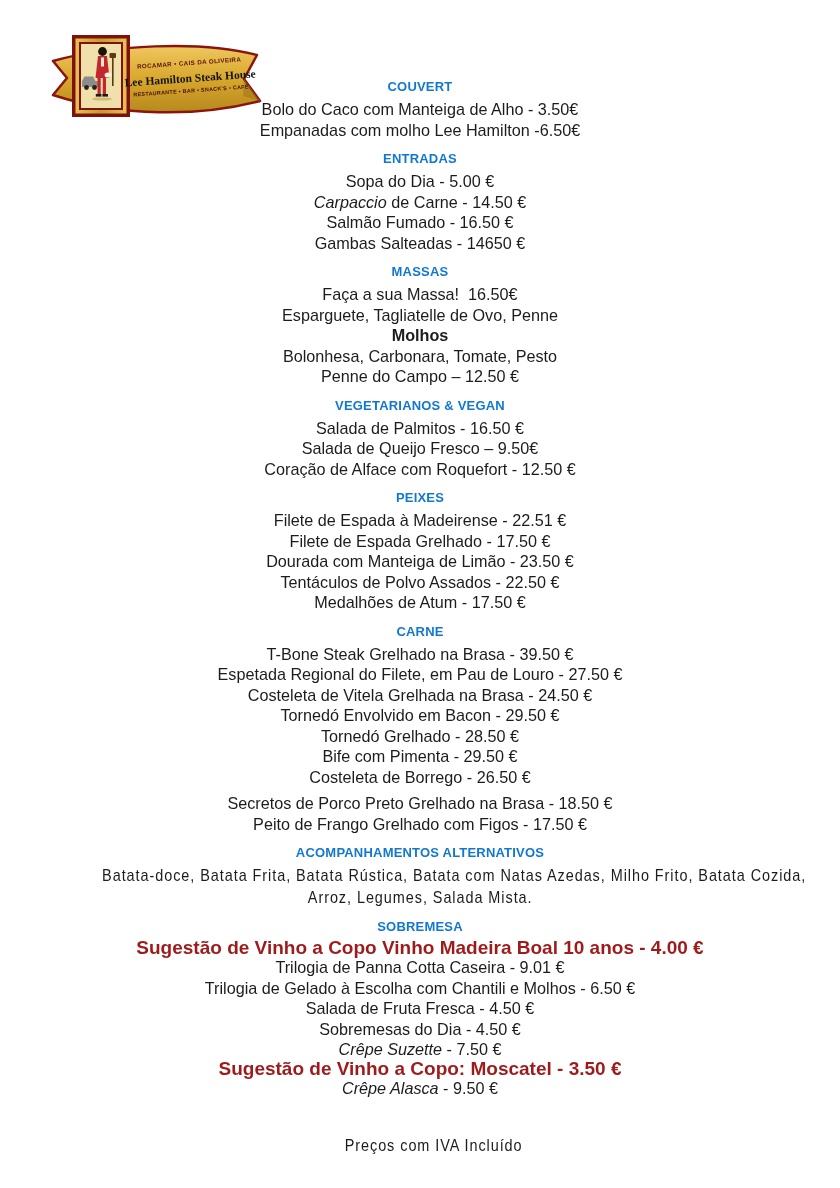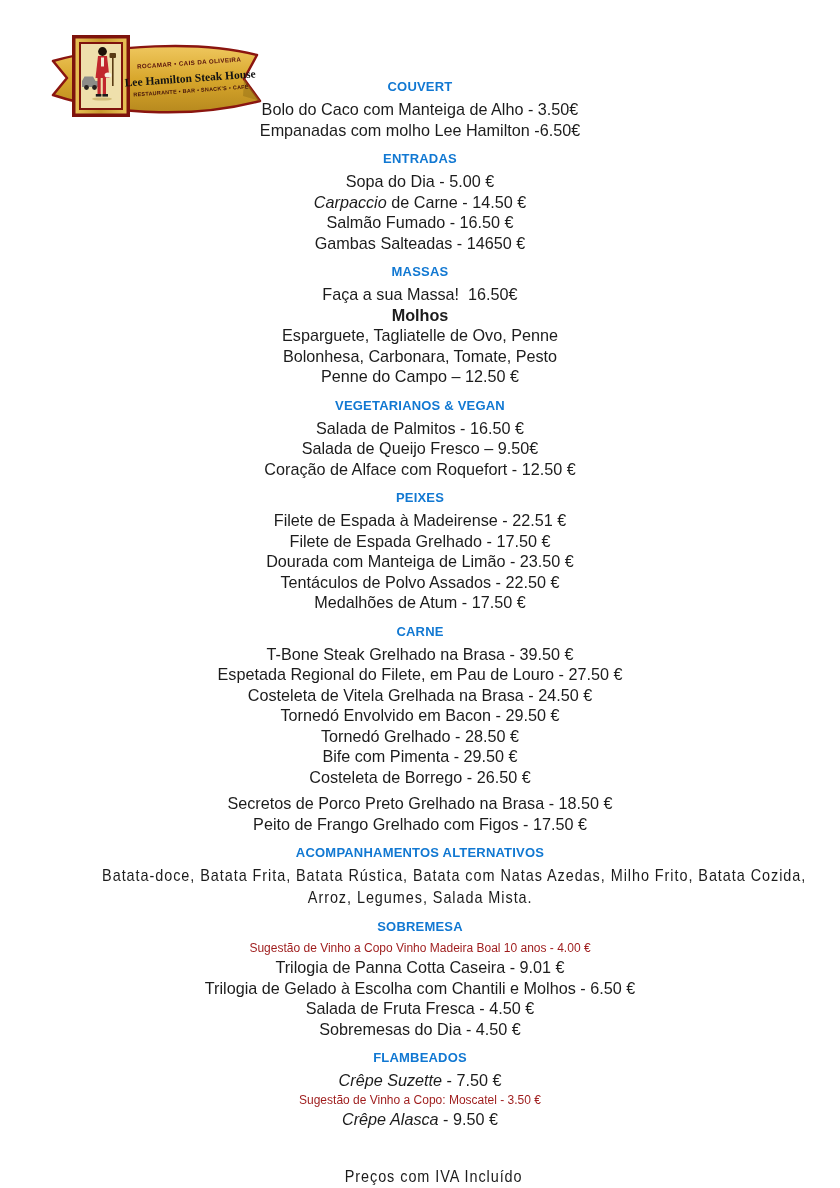--- a/index.html
+++ b/index.html
@@ -10,21 +10,21 @@
   }
   .logo{position:absolute;left:50px;top:34px;width:216px;height:84px;}
   .menu{position:absolute;left:40px;top:68px;width:760px;text-align:center;}
   .heading{
     font-size:13px;font-weight:700;letter-spacing:.2px;
     color:var(--blue,#1178d2);line-height:19px;margin:9px 0 3px;
   }
   .line{font-size:16.2px;line-height:20.5px;white-space:pre-wrap;}
   .line i{}
   .line.bold{font-weight:700;}
-  .line.red{color:var(--red,#9e1b1b);font-weight:400;font-size:12px;line-height:18px;}
+  .line.red{color:var(--red,#9e1b1b);font-weight:700;font-size:19px;line-height:18px;}
   .line.gap-top{margin-top:6px;}
   .line.narrow{line-height:21.5px;}
   .line.narrow>span{
     display:inline-block;white-space:nowrap;font-size:17px;letter-spacing:1.1px;
     transform:scaleX(0.85);transform-origin:50% 55%;
   }
   .footer{margin-top:15px;}
   .footer>span{font-size:16px;letter-spacing:0.8px;}
 </style>
 </head>
@@ -95,22 +95,22 @@
         <div class="section">
           <div class="heading">ENTRADAS</div>
           <div class="line">Sopa do Dia - 5.00 €</div>
           <div class="line"><i>Carpaccio</i> de Carne - 14.50 €</div>
           <div class="line">Salmão Fumado - 16.50 €</div>
           <div class="line">Gambas Salteadas - 14650 €</div>
         </div>
         <div class="section">
           <div class="heading">MASSAS</div>
           <div class="line">Faça a sua Massa!  16.50€</div>
+          <div class="line">Esparguete, Tagliatelle de Ovo, Penne</div>
           <div class="line bold">Molhos</div>
-          <div class="line">Esparguete, Tagliatelle de Ovo, Penne</div>
           <div class="line">Bolonhesa, Carbonara, Tomate, Pesto</div>
           <div class="line">Penne do Campo – 12.50 €</div>
         </div>
         <div class="section">
           <div class="heading">VEGETARIANOS &amp; VEGAN</div>
           <div class="line">Salada de Palmitos - 16.50 €</div>
           <div class="line">Salada de Queijo Fresco – 9.50€</div>
           <div class="line">Coração de Alface com Roquefort - 12.50 €</div>
         </div>
         <div class="section">
@@ -140,21 +140,20 @@
         </div>
         <div class="section">
           <div class="heading">SOBREMESA</div>
           <div class="line red">Sugestão de Vinho a Copo Vinho Madeira Boal 10 anos - 4.00 €</div>
           <div class="line">Trilogia de Panna Cotta Caseira - 9.01 €</div>
           <div class="line">Trilogia de Gelado à Escolha com Chantili e Molhos - 6.50 €</div>
           <div class="line">Salada de Fruta Fresca - 4.50 €</div>
           <div class="line">Sobremesas do Dia - 4.50 €</div>
         </div>
         <div class="section">
-          <div class="heading">FLAMBEADOS</div>
           <div class="line"><i>Crêpe Suzette</i> - 7.50 €</div>
           <div class="line red">Sugestão de Vinho a Copo: Moscatel - 3.50 €</div>
           <div class="line"><i>Crêpe Alasca</i> - 9.50 €</div>
         </div>
       </div>
     <div class="line narrow footer">
       <span>Preços com IVA Incluído</span>
     </div>
   </div>
 

